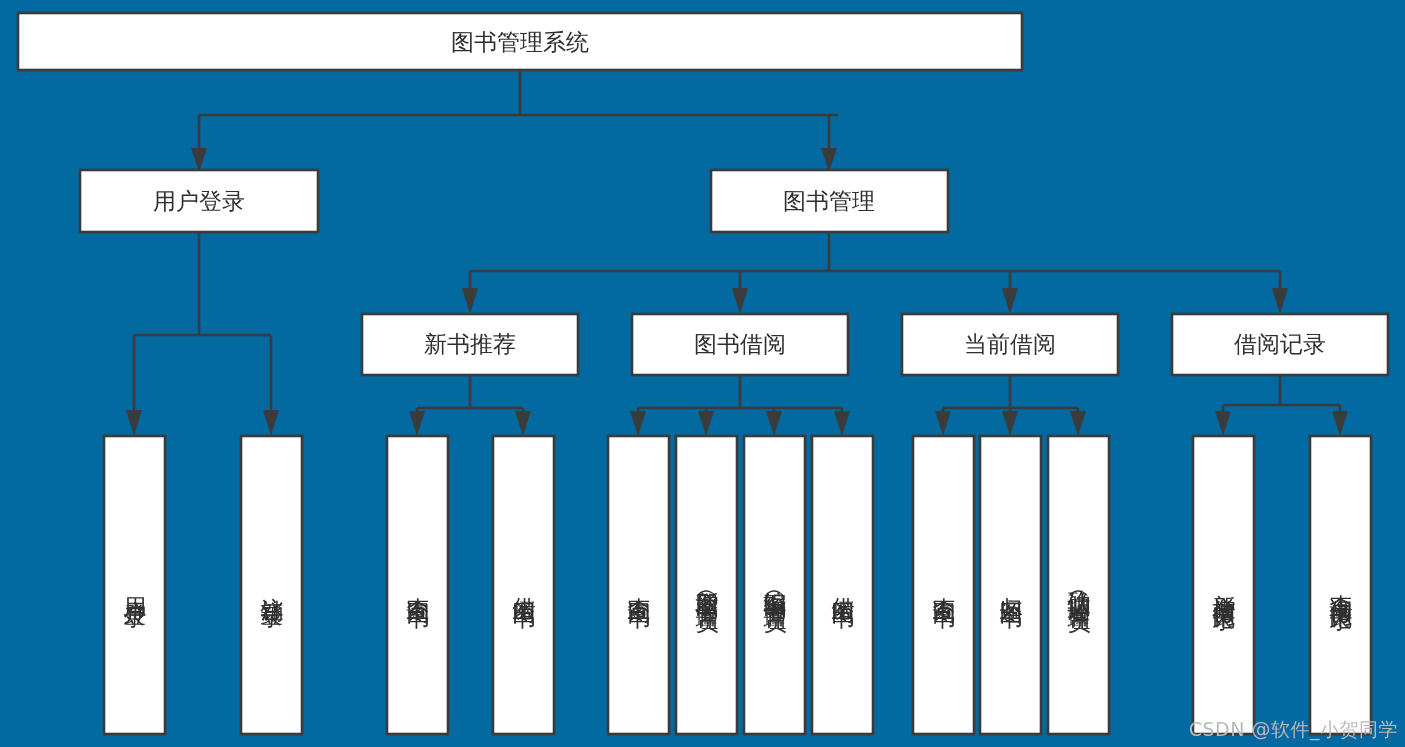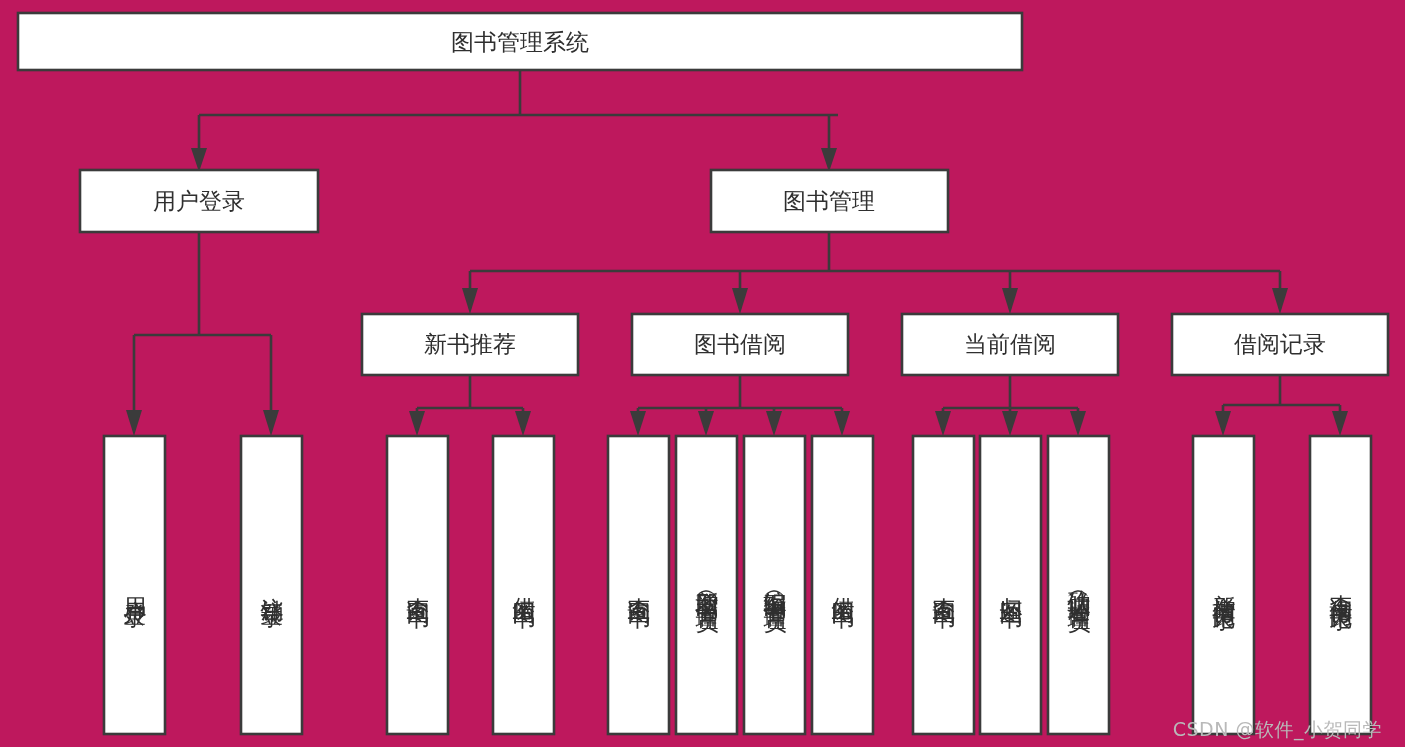--- a/index.html
+++ b/index.html
@@ -11,21 +11,21 @@
   body {
     width: 1405px;
     height: 747px;
     font-family: "DejaVu Sans", "Liberation Sans", sans-serif;
     overflow: hidden;
   }
   #diagram-root {
     position: relative;
     width: 1405px;
     height: 747px;
-    background: #be185d;
+    background: #0369a1;
   }
   svg#tree-svg {
     position: absolute;
     left: 0;
     top: 0;
     width: 1405px;
     height: 747px;
     display: block;
   }
   .node-box {
@@ -53,21 +53,21 @@
     font-size: 23px;
   }
   .label-v {
     font-size: 23px;
     writing-mode: vertical-rl;
     glyph-orientation-vertical: 0;
     letter-spacing: 3px;
   }
   .watermark {
     position: absolute;
-    right: 23px;
+    right: 7px;
     bottom: 4px;
     font-family: "DejaVu Sans", "Liberation Sans", sans-serif;
     font-size: 19px;
     color: #b9b9b9;
     letter-spacing: 0.5px;
     white-space: nowrap;
     pointer-events: none;
   }
 </style>
 </head>

